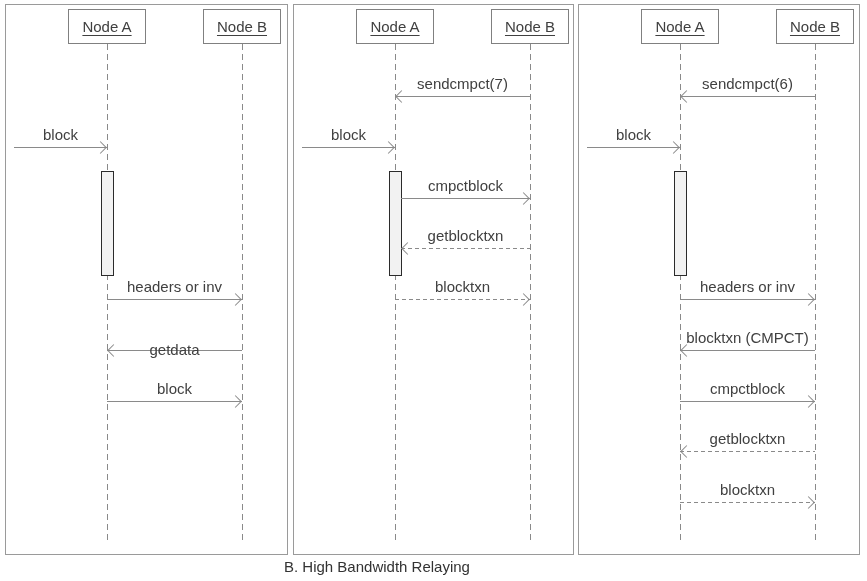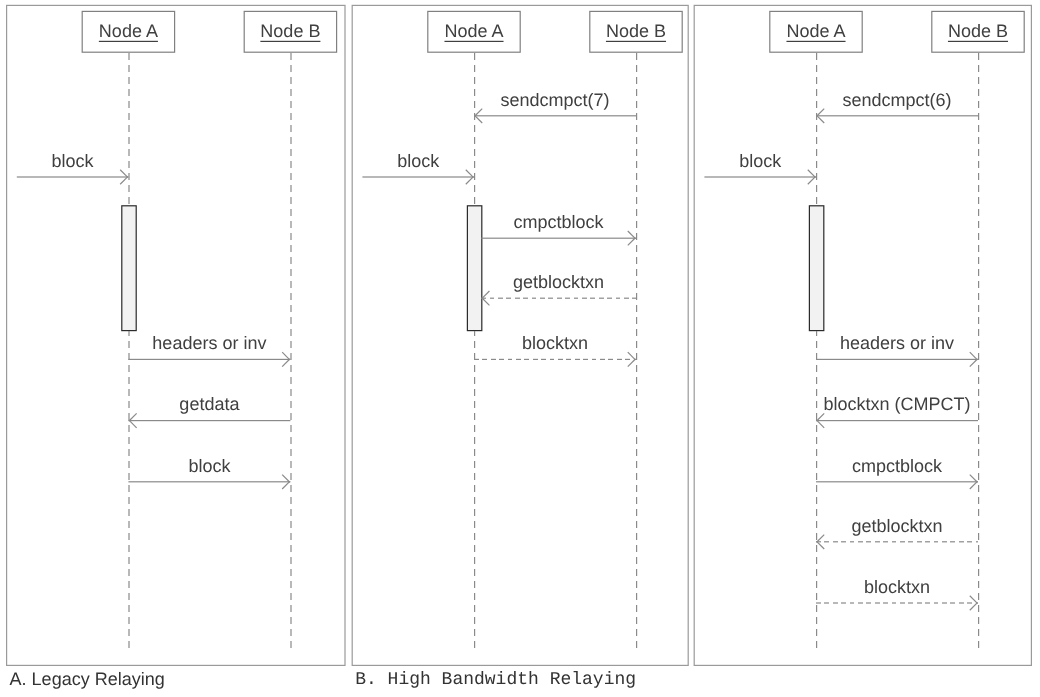--- a/index.html
+++ b/index.html
@@ -57,21 +57,21 @@
       <div class="lifeline" style="left: 236px;"></div>
       <div class="activation-bar" style="left: 95px; top: 166px; height: 103px;"></div>
       <div class="msg-line" style="left: 8px; top: 142px; width: 93px;"></div>
       <div class="chev right" style="left: 90px; top: 138px;"></div>
       <div class="msg-label" style="left: 54.5px; top: 121px;">block</div>
       <div class="msg-line" style="left: 101px; top: 294px; width: 135px;"></div>
       <div class="chev right" style="left: 225px; top: 290px;"></div>
       <div class="msg-label" style="left: 168.5px; top: 273px;">headers or inv</div>
       <div class="msg-line" style="left: 101px; top: 345px; width: 135px;"></div>
       <div class="chev left" style="left: 103px; top: 341px;"></div>
-      <div class="msg-label" style="left: 168.5px; top: 324px;">getdata</div>
+      <div class="msg-label" style="left: 168.5px; top: 336px;">getdata</div>
       <div class="msg-line" style="left: 101px; top: 396px; width: 135px;"></div>
       <div class="chev right" style="left: 225px; top: 392px;"></div>
       <div class="msg-label" style="left: 168.5px; top: 375px;">block</div>
     </section>
   <section class="panel" style="left:293px; width:279px;">
       <div class="node-box" style="left: 62px;">
         <div class="node-label">Node A</div>
       </div>
       <div class="lifeline" style="left: 101px;"></div>
       <div class="node-box" style="left: 197px;">
@@ -121,15 +121,14 @@
       <div class="chev right" style="left: 225px; top: 392px;"></div>
       <div class="msg-label" style="left: 168.5px; top: 375px;">cmpctblock</div>
       <div class="msg-line dashed" style="left: 101px; top: 446px; width: 135px;"></div>
       <div class="chev left" style="left: 103px; top: 442px;"></div>
       <div class="msg-label" style="left: 168.5px; top: 425px;">getblocktxn</div>
       <div class="msg-line dashed" style="left: 101px; top: 497px; width: 135px;"></div>
       <div class="chev right" style="left: 225px; top: 493px;"></div>
       <div class="msg-label" style="left: 168.5px; top: 476px;">blocktxn</div>
     </section>
 
-  <div class="caption" style="left:8px;">A. Legacy Relaying</div>
-  <div class="caption" style="left:296px;font-family:Liberation Mono, monospace;">B. High Bandwidth Relaying</div>
+  <div class="caption" style="left:284px;">B. High Bandwidth Relaying</div>
 </div>
 
 </body></html>

